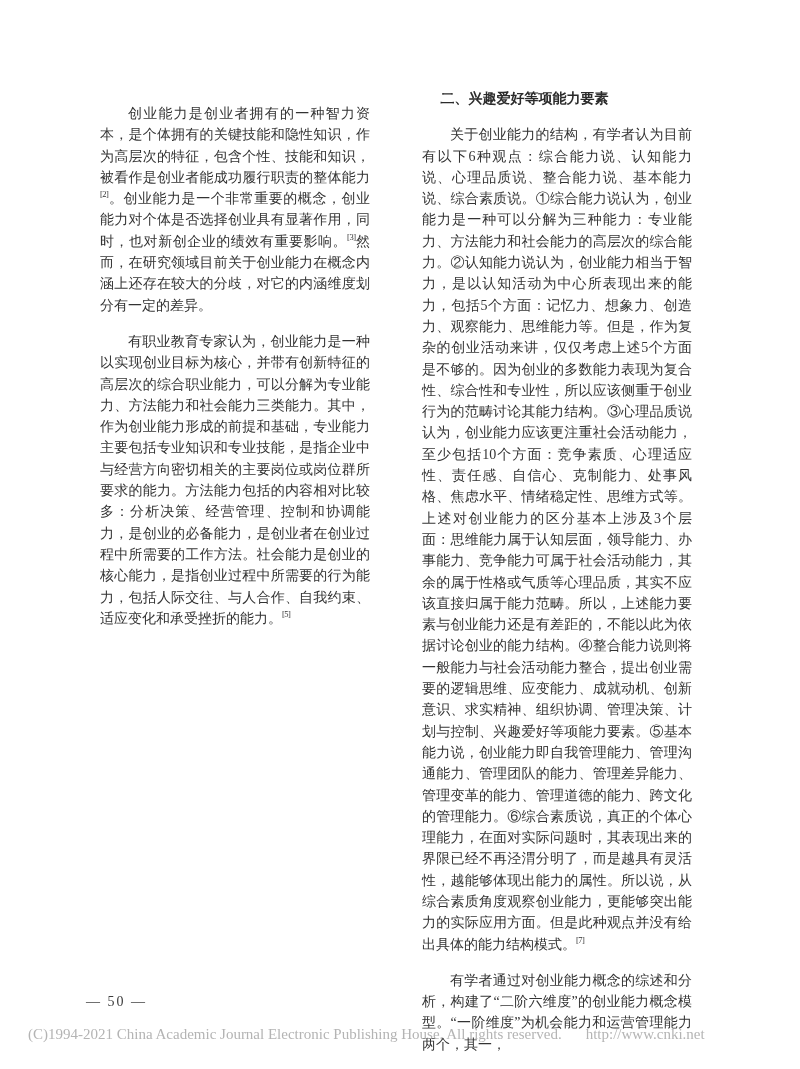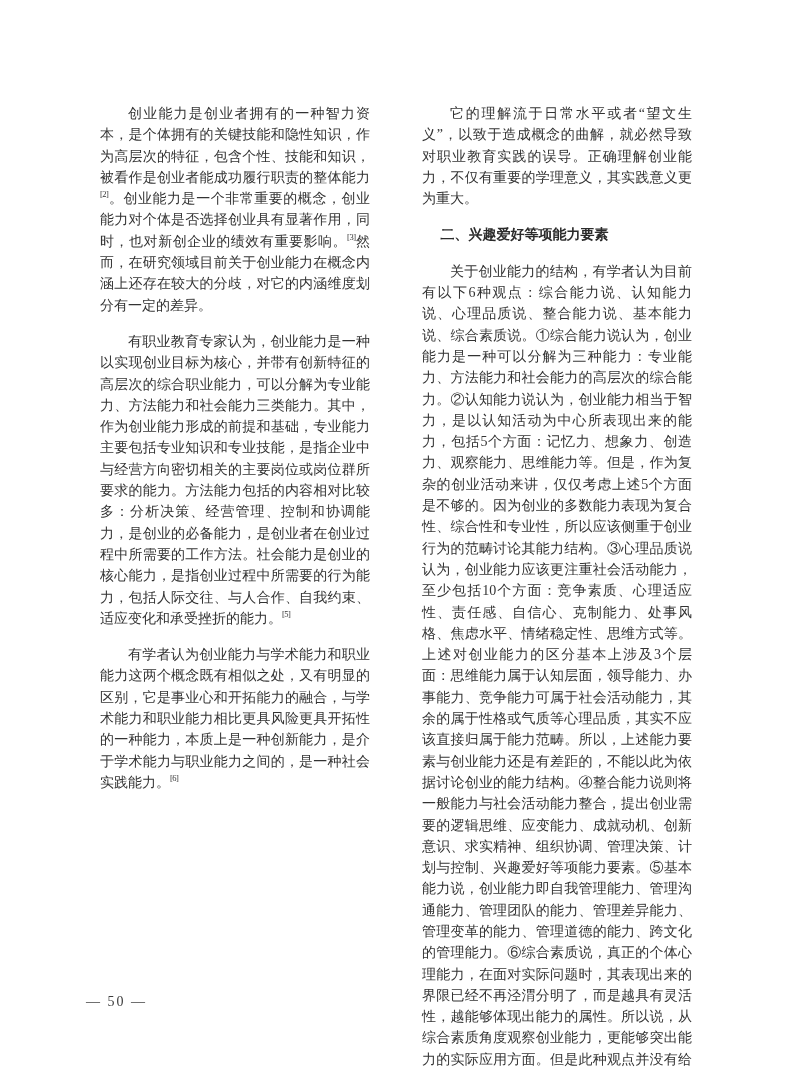--- a/index.html
+++ b/index.html
@@ -65,25 +65,27 @@
 </style>
 </head>
 <body>
 
 <div class="page">
 
   <div class="columns">
     <div class="column" id="col-left">
         <p class="para">创业能力是创业者拥有的一种智力资本，是个体拥有的关键技能和隐性知识，作为高层次的特征，包含个性、技能和知识，被看作是创业者能成功履行职责的整体能力<sup class="ref">[2]</sup>。创业能力是一个非常重要的概念，创业能力对个体是否选择创业具有显著作用，同时，也对新创企业的绩效有重要影响。<sup class="ref">[3]</sup>然而，在研究领域目前关于创业能力在概念内涵上还存在较大的分歧，对它的内涵维度划分有一定的差异。</p>
         <p class="para">有职业教育专家认为，创业能力是一种以实现创业目标为核心，并带有创新特征的高层次的综合职业能力，可以分解为专业能力、方法能力和社会能力三类能力。其中，作为创业能力形成的前提和基础，专业能力主要包括专业知识和专业技能，是指企业中与经营方向密切相关的主要岗位或岗位群所要求的能力。方法能力包括的内容相对比较多：分析决策、经营管理、控制和协调能力，是创业的必备能力，是创业者在创业过程中所需要的工作方法。社会能力是创业的核心能力，是指创业过程中所需要的行为能力，包括人际交往、与人合作、自我约束、适应变化和承受挫折的能力。<sup class="ref">[5]</sup></p>
-        <p class="para">有学者认为创业能力与学术能力和职业能力这两个概念既有相似之处，又有明显的区别，它是事业心和开拓能力的融合，与学术能力和职业能力相比更具风险更具开拓性的一种能力，本质上是一种创新能力，是介于学术能力与职业能力之间的，是一种社会实践能力。<sup class="ref">[6]</sup></p>
       </div>
     <div class="column" id="col-right">
-        <p class="para">它的理解流于日常水平或者“望文生义”，以致于造成概念的曲解，就必然导致对职业教育实践的误导。正确理解创业能力，不仅有重要的学理意义，其实践意义更为重大。</p>
         <h2 class="heading">二、兴趣爱好等项能力要素</h2>
         <p class="para">关于创业能力的结构，有学者认为目前有以下6种观点：综合能力说、认知能力说、心理品质说、整合能力说、基本能力说、综合素质说。①综合能力说认为，创业能力是一种可以分解为三种能力：专业能力、方法能力和社会能力的高层次的综合能力。②认知能力说认为，创业能力相当于智力，是以认知活动为中心所表现出来的能力，包括5个方面：记忆力、想象力、创造力、观察能力、思维能力等。但是，作为复杂的创业活动来讲，仅仅考虑上述5个方面是不够的。因为创业的多数能力表现为复合性、综合性和专业性，所以应该侧重于创业行为的范畴讨论其能力结构。③心理品质说认为，创业能力应该更注重社会活动能力，至少包括10个方面：竞争素质、心理适应性、责任感、自信心、克制能力、处事风格、焦虑水平、情绪稳定性、思维方式等。上述对创业能力的区分基本上涉及3个层面：思维能力属于认知层面，领导能力、办事能力、竞争能力可属于社会活动能力，其余的属于性格或气质等心理品质，其实不应该直接归属于能力范畴。所以，上述能力要素与创业能力还是有差距的，不能以此为依据讨论创业的能力结构。④整合能力说则将一般能力与社会活动能力整合，提出创业需要的逻辑思维、应变能力、成就动机、创新意识、求实精神、组织协调、管理决策、计划与控制、兴趣爱好等项能力要素。⑤基本能力说，创业能力即自我管理能力、管理沟通能力、管理团队的能力、管理差异能力、管理变革的能力、管理道德的能力、跨文化的管理能力。⑥综合素质说，真正的个体心理能力，在面对实际问题时，其表现出来的界限已经不再泾渭分明了，而是越具有灵活性，越能够体现出能力的属性。所以说，从综合素质角度观察创业能力，更能够突出能力的实际应用方面。但是此种观点并没有给出具体的能力结构模式。<sup class="ref">[7]</sup></p>
+        <p class="para">有学者通过对创业能力概念的综述和分析，构建了“二阶六维度”的创业能力概念模型。“一阶维度”为机会能力和运营管理能力两个，其一，</p>
       </div>
   </div>
 
   <div class="page-number">— 50 —</div>
 
+  <div class="footer">
+    <span>(C)1994-2021 China Academic Journal Electronic Publishing House. All rights reserved.</span><span class="url">http://www.cnki.net</span>
+  </div>
 
 </div>
 
 </body></html>

